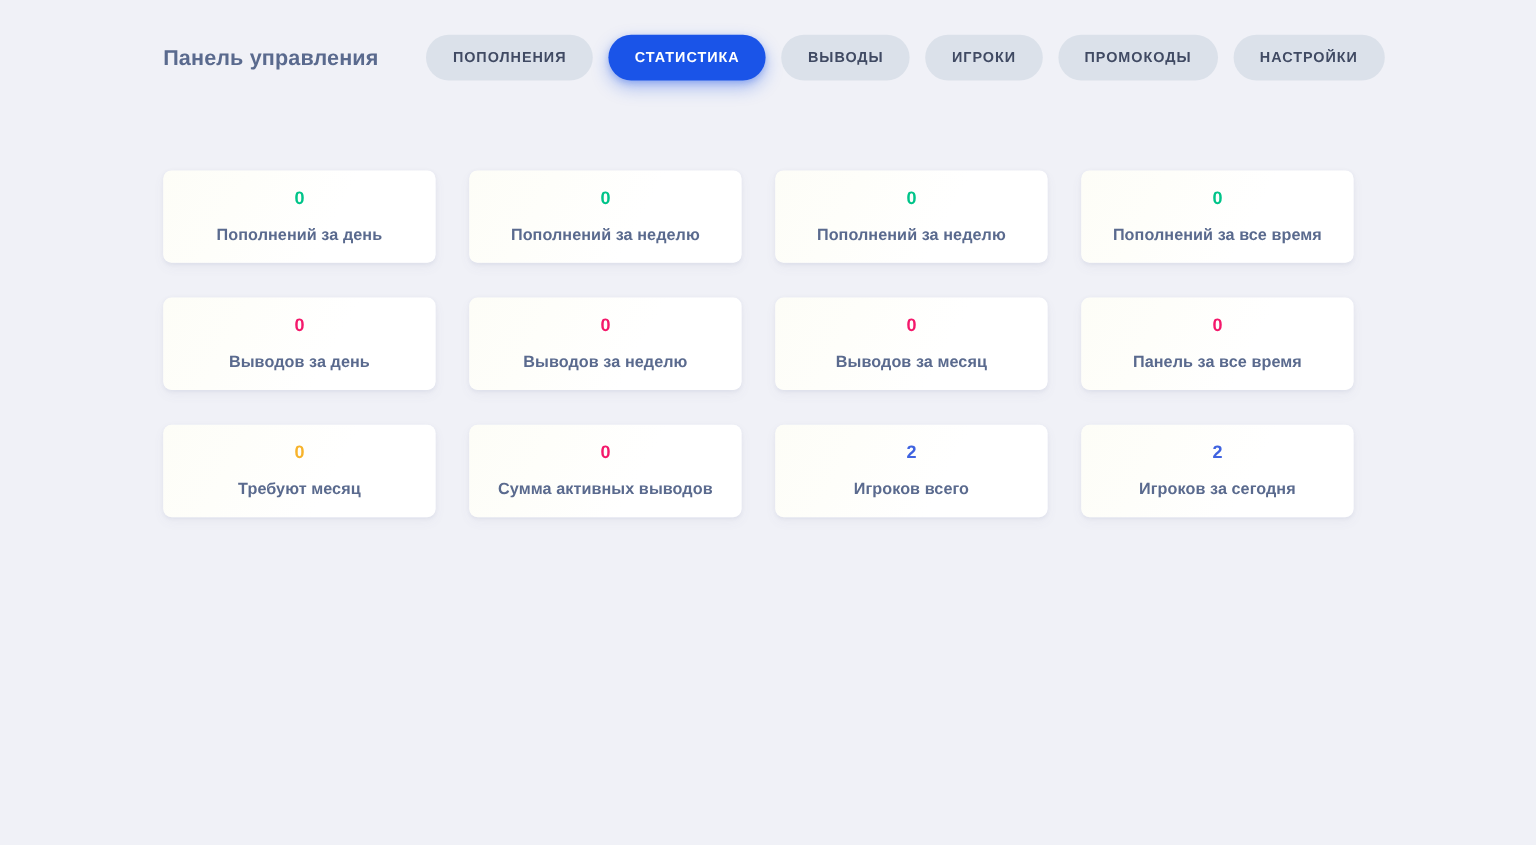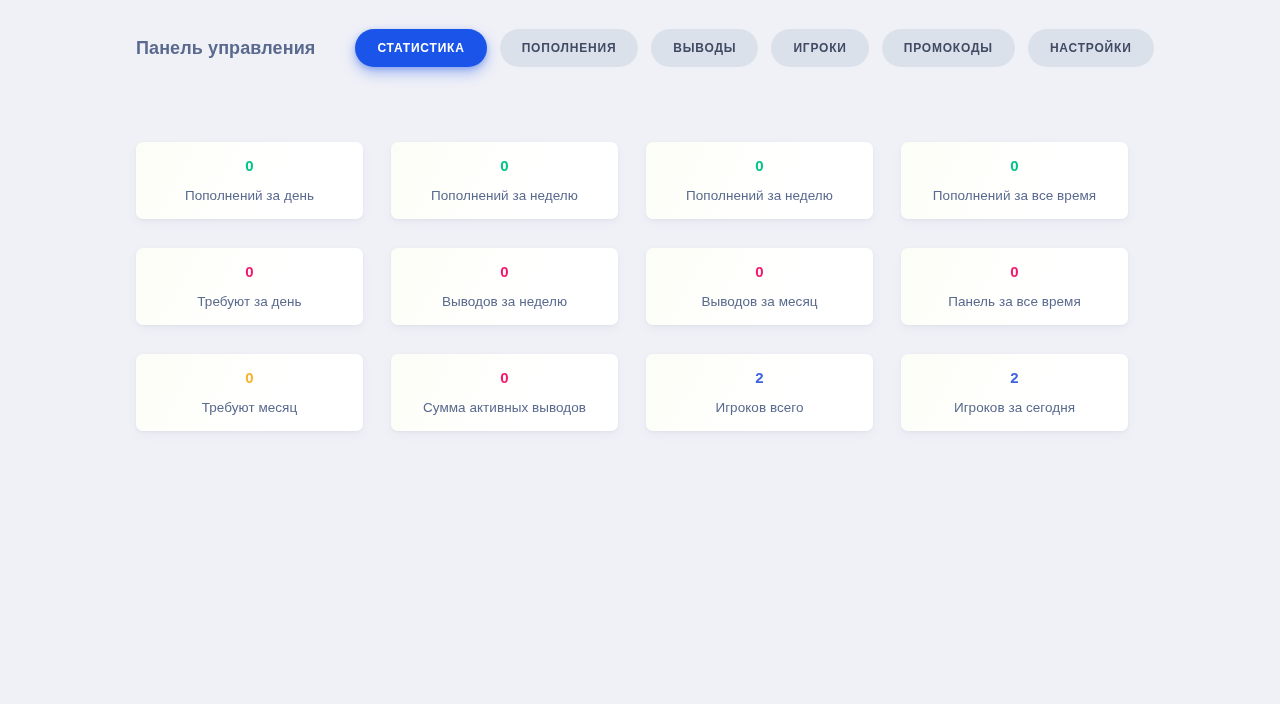--- a/index.html
+++ b/index.html
@@ -103,37 +103,37 @@
 
   .card-value {
     font-size: 15px;
     font-weight: bold;
     line-height: 1;
     margin-bottom: 16px;
   }
 
   .card-label {
     font-size: 13.5px;
-    font-weight: normal;
+    font-weight: bold;
     color: #5a6a8e;
     line-height: 1;
     letter-spacing: 0.05px;
     white-space: nowrap;
   }
 </style>
 </head>
 <body>
 
 <div class="page">
 
   <div class="header">
     <div class="page-title">Панель управления</div>
     <div class="tabs">
+        <button class="tab">ПОПОЛНЕНИЯ</button>
         <button class="tab active">СТАТИСТИКА</button>
-        <button class="tab">ПОПОЛНЕНИЯ</button>
         <button class="tab">ВЫВОДЫ</button>
         <button class="tab">ИГРОКИ</button>
         <button class="tab">ПРОМОКОДЫ</button>
         <button class="tab">НАСТРОЙКИ</button>
       </div>
   </div>
 
   <div class="grid">
       <div class="card">
         <div class="card-value" style="color: rgb(0, 196, 137);">0</div>
@@ -146,21 +146,21 @@
       <div class="card">
         <div class="card-value" style="color: rgb(0, 196, 137);">0</div>
         <div class="card-label">Пополнений за неделю</div>
       </div>
       <div class="card">
         <div class="card-value" style="color: rgb(0, 196, 137);">0</div>
         <div class="card-label">Пополнений за все время</div>
       </div>
       <div class="card">
         <div class="card-value" style="color: rgb(244, 24, 107);">0</div>
-        <div class="card-label">Требуют за день</div>
+        <div class="card-label">Выводов за день</div>
       </div>
       <div class="card">
         <div class="card-value" style="color: rgb(244, 24, 107);">0</div>
         <div class="card-label">Выводов за неделю</div>
       </div>
       <div class="card">
         <div class="card-value" style="color: rgb(244, 24, 107);">0</div>
         <div class="card-label">Выводов за месяц</div>
       </div>
       <div class="card">

